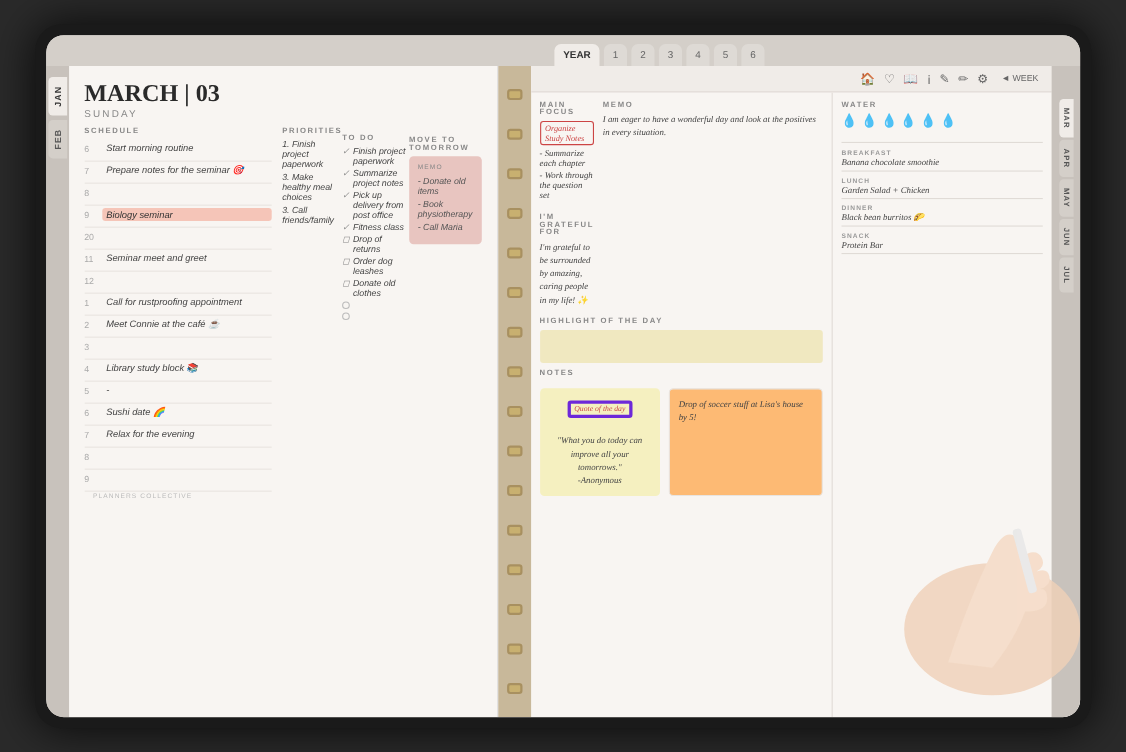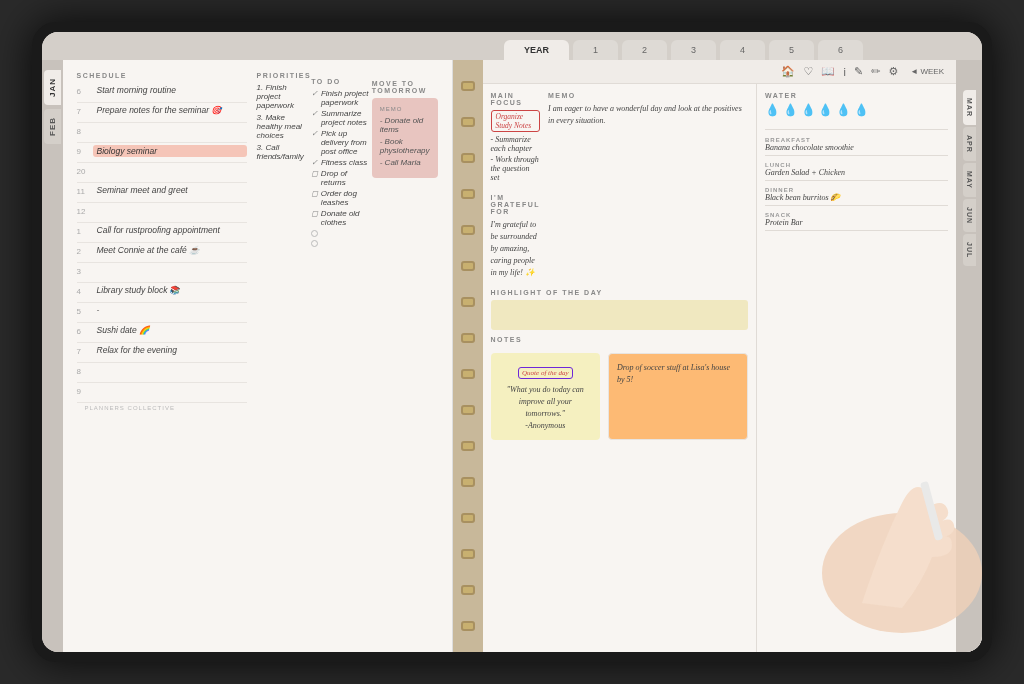--- a/index.html
+++ b/index.html
@@ -36,21 +36,21 @@
       display: flex;
       background: #d4cfc9;
       height: 28px;
       align-items: flex-end;
     }
     .top-tab-spacer {
       width: 460px;
       height: 20px;
     }
     .top-tab {
-      padding: 3px 20px;
+      padding: 3px 8px;
       font-size: 9px;
       color: #666;
       background: #dedad5;
       border-radius: 6px 6px 0 0;
       margin: 0 2px;
       cursor: pointer;
       font-family: Arial, sans-serif;
       height: 20px;
       display: flex;
       align-items: center;
@@ -361,26 +361,26 @@
     }
     .sticky-text-left {
       font-size: 8px;
       color: #444;
       font-style: italic;
       line-height: 1.5;
     }
     .sticky-tag {
       display: inline-block;
       background: transparent;
-      border: 1px solid #6d28d9;
+      border: 3px solid #6d28d9;
       border-radius: 3px;
       font-size: 7px;
       color: #c44;
       padding: 1px 3px;
-      margin-bottom: 3px;
+      margin-bottom: 13px;
       font-style: italic;
     }
     
     .right-sidebar {
       width: 200px;
       display: flex;
       flex-direction: column;
       padding: 8px;
       gap: 4px;
       border-left: 1px solid #e0dbd6;
@@ -490,20 +490,24 @@
     <div class="main-content">
 
       <div class="side-tabs-left">
         <div class="side-tab active">JAN</div>
         <div class="side-tab">FEB</div>
       </div>
 
       <div class="planner-area">
 
         <div class="left-page">
+          <div class="date-header">
+            <div class="date-title">MARCH | 03</div>
+            <div class="date-subtitle">SUNDAY</div>
+          </div>
 
           <div style="display:flex; gap:10px; flex:1;">
 
             <div class="schedule-section" style="width:170px; flex-shrink:0;">
               <div class="section-label">SCHEDULE</div>
               <div class="time-row">
                 <div class="time-label">6</div>
                 <div class="time-entry">Start morning routine</div>
               </div>
               <div class="time-row">

